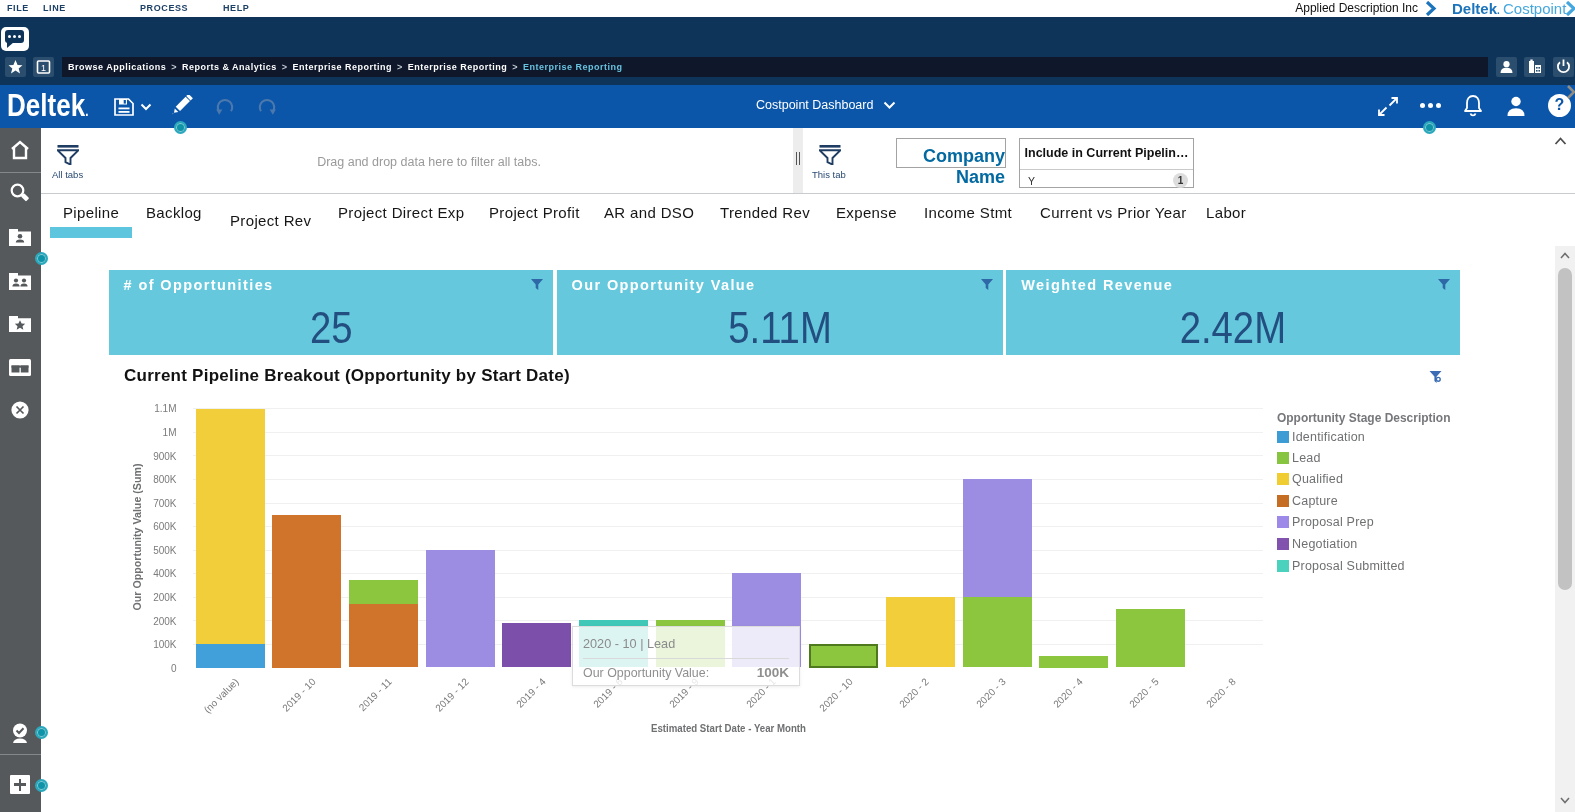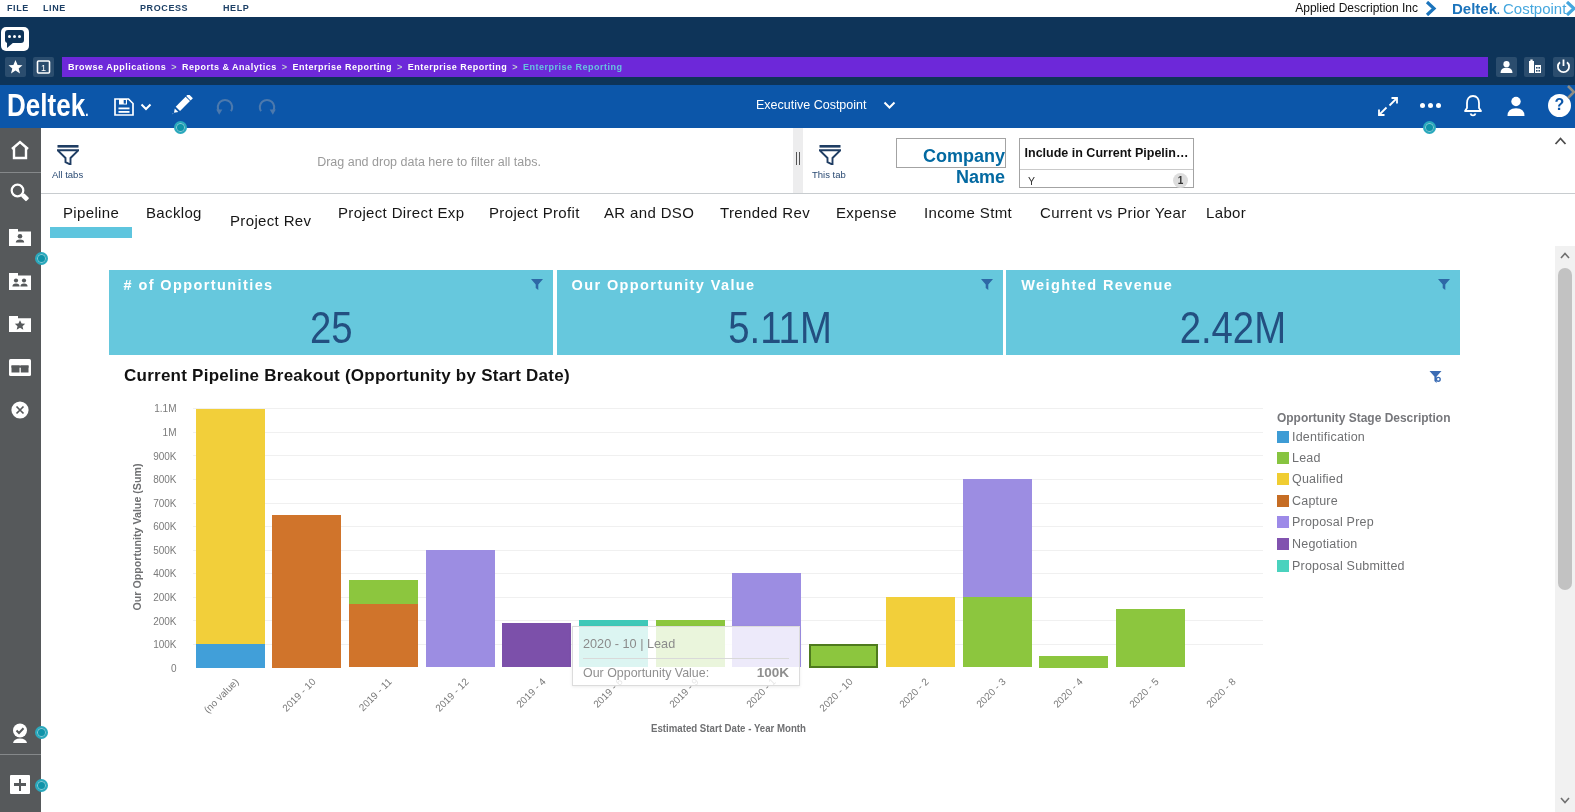--- a/index.html
+++ b/index.html
@@ -11,21 +11,21 @@
 
 #menubar { position:absolute; left:0; top:0; width:1575px; height:17px; background:#fff; }
 .menuitem { position:absolute; top:3px; font-size:9px; font-weight:bold; color:#1d4066; letter-spacing:.6px; }
 #corp { position:absolute; top:1px; right:157px; font-size:12px; color:#111; }
 .dlogo { position:absolute; top:0px; font-size:15px; font-weight:bold; color:#1b74bc; }
 
 
 #navband { position:absolute; left:0; top:17px; width:1575px; height:68px; background:#0e3459; }
 #chatbox { position:absolute; left:1px; top:10px; width:28px; height:24px; background:#fff; border-radius:5px; }
 .nbtn { position:absolute; top:40px; width:21px; height:20px; background:#2b4d6e; border-radius:2px; }
-#crumbbar { position:absolute; left:62px; top:40px; width:1426px; height:20px; background:#6d28d9; }
+#crumbbar { position:absolute; left:62px; top:40px; width:1426px; height:20px; background:#0f172a; }
 #crumbs { position:absolute; left:6px; top:5px; font-size:9px; font-weight:bold; color:#fdfdfd; letter-spacing:.5px; white-space:nowrap; }
 #crumbs .sep { color:#c3ccd4; padding:0 5px; }
 #crumbs .active { color:#67c3df; }
 
 
 #bluebar { position:absolute; left:0; top:85px; width:1575px; height:43px; background:#0c56a9; }
 #deltek { position:absolute; left:7px; top:3px; font-size:31px; font-weight:bold; color:#fff; transform:scaleX(.84); transform-origin:0 0; white-space:nowrap; }
 #execdash { position:absolute; left:756px; top:13px; font-size:12.5px; color:#fff; }
 .tealdot { position:absolute; width:13px; height:13px; border-radius:50%; background:#0f93a9; border:2px solid #2aa9bd; box-shadow:inset 0 0 0 1px rgba(255,255,255,.5); z-index:50; }
 
@@ -167,21 +167,21 @@
   <svg class="abs" style="left:214px;top:11px;" width="22" height="19" viewBox="0 0 22 19">
     <path d="M5 15.2 A7.2 7.2 0 1 1 17 15.2" fill="none" stroke="#4c79ad" stroke-width="2.1"></path>
     <path d="M2.2 13.6 L8.3 13.6 L5.2 18.7 Z" fill="#4c79ad"></path>
   </svg>
   <svg class="abs" style="left:256px;top:11px;" width="22" height="19" viewBox="0 0 22 19">
     <g transform="scale(-1,1) translate(-22,0)">
     <path d="M5 15.2 A7.2 7.2 0 1 1 17 15.2" fill="none" stroke="#4c79ad" stroke-width="2.1"></path>
     <path d="M2.2 13.6 L8.3 13.6 L5.2 18.7 Z" fill="#4c79ad"></path>
     </g>
   </svg>
-  <span id="execdash">Executive Costpoint</span>
+  <span id="execdash">Costpoint Dashboard</span>
   <svg class="abs" style="left:883px;top:16px;" width="13" height="9" viewBox="0 0 13 9">
         <path d="M1.5 1.5 L6.5 6.5 L11.5 1.5" fill="none" stroke="#fff" stroke-width="2"></path>
       </svg>
   <svg class="abs" style="left:1377px;top:11px;" width="22" height="21" viewBox="0 0 22 21">
     <path d="M12.5 9.5 L20 2" stroke="#fff" stroke-width="1.8"></path>
         <path d="M14.5 2 L20 2 L20 7.5" fill="none" stroke="#fff" stroke-width="1.8"></path>
     <path d="M9.5 11.5 L2 19" stroke="#fff" stroke-width="1.8"></path>
         <path d="M2 13.5 L2 19 L7.5 19" fill="none" stroke="#fff" stroke-width="1.8"></path>
   </svg>
   <div class="abs" style="left:1420px;top:18px;width:5px;height:5px;border-radius:50%;background:#fff;"></div>

